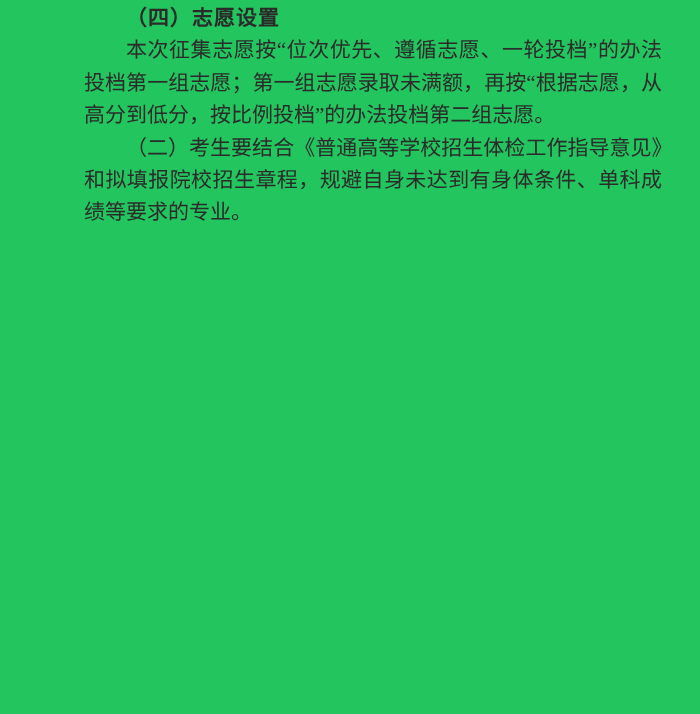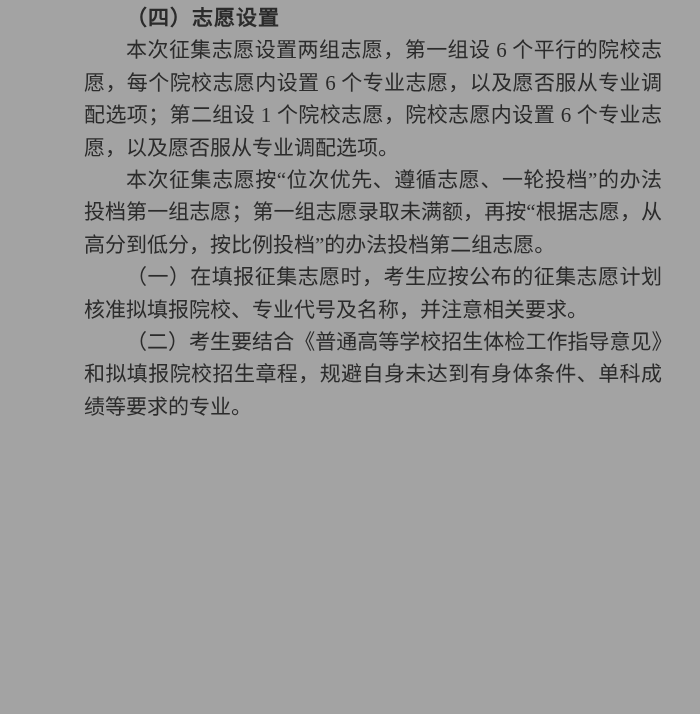--- a/index.html
+++ b/index.html
@@ -6,21 +6,21 @@
     margin: 0;
     padding: 0;
     background: #ffffff;
   }
   .page {
     position: relative;
     width: 700px;
     height: 714px;
     box-sizing: border-box;
     padding: 2px 38px 0 84px;
-    background: #a3a3a3;
+    background: #22c55e;
     overflow: hidden;
   }
   .doc {
     font-family: "Liberation Serif", "DejaVu Serif", serif;
     font-size: 21px;
     line-height: 32.4px;
     color: #2b2b2b;
     text-align: justify;
   }
   .doc p, .doc h3 {
@@ -42,27 +42,25 @@
   }
 </style>
 </head>
 <body>
 
 <div class="page">
   <div class="doc">
 
     <h3 class="heading-kai">（四）志愿设置</h3>
 
-    <p>本次征集志愿设置两组志愿，第一组设 6 个平行的院校志愿，每个院校志愿内设置 6 个专业志愿，以及愿否服从专业调配选项；第二组设 1 个院校志愿，院校志愿内设置 6 个专业志愿，以及愿否服从专业调配选项。</p>
 
 
 
 
     <p>本次征集志愿按“位次优先、遵循志愿、一轮投档”的办法投档第一组志愿；第一组志愿录取未满额，再按“根据志愿，从高分到低分，按比例投档”的办法投档第二组志愿。</p>
 
 
 
-    <p>（一）在填报征集志愿时，考生应按公布的征集志愿计划核准拟填报院校、专业代号及名称，并注意相关要求。</p>
 
     <p>（二）考生要结合《普通高等学校招生体检工作指导意见》和拟填报院校招生章程，规避自身未达到有身体条件、单科成绩等要求的专业。</p>
 
   </div>
 </div>
 
 </body></html>

